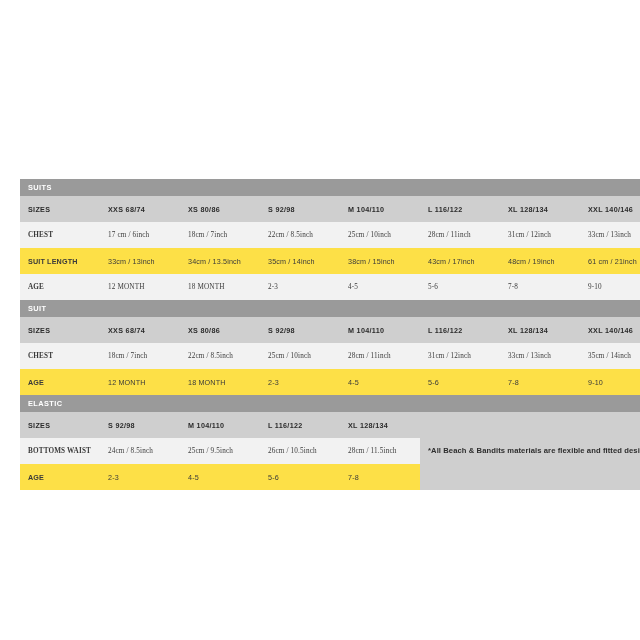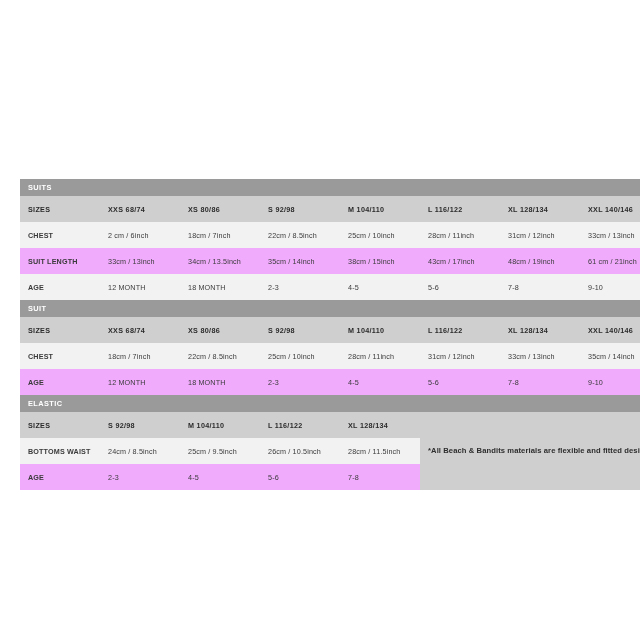--- a/index.html
+++ b/index.html
@@ -46,23 +46,24 @@
     height: 17px;
   }
   tr.sizes-row td {
     background: #cfcfcf;
     font-weight: bold;
     color: #2b2b2b;
     letter-spacing: 0.3px;
   }
   tr.row-light td {
     background: #f2f2f2;
+    font-family: Liberation Serif, serif;
   }
   tr.row-dark td {
-    background: #f0abfc;
+    background: #fde047;
   }
   td.label {
     font-weight: bold;
     color: #2b2b2b;
     letter-spacing: 0.3px;
   }
   td.note-cell {
     background: #ffffff;
     vertical-align: top;
     padding: 6px 10px 0 10px;
@@ -102,21 +103,21 @@
         <td>XXS 68/74</td>
         <td>XS 80/86</td>
         <td>S 92/98</td>
         <td>M 104/110</td>
         <td>L 116/122</td>
         <td>XL 128/134</td>
         <td>XXL 140/146</td>
       </tr>
       <tr class="row-light">
         <td class="label">CHEST</td>
-        <td>2 cm / 6inch</td>
+        <td>17 cm / 6inch</td>
         <td>18cm / 7inch</td>
         <td>22cm / 8.5inch</td>
         <td>25cm / 10inch</td>
         <td>28cm / 11inch</td>
         <td>31cm / 12inch</td>
         <td>33cm / 13inch</td>
       </tr>
       <tr class="row-dark">
         <td class="label">SUIT LENGTH</td>
         <td>33cm / 13inch</td>

